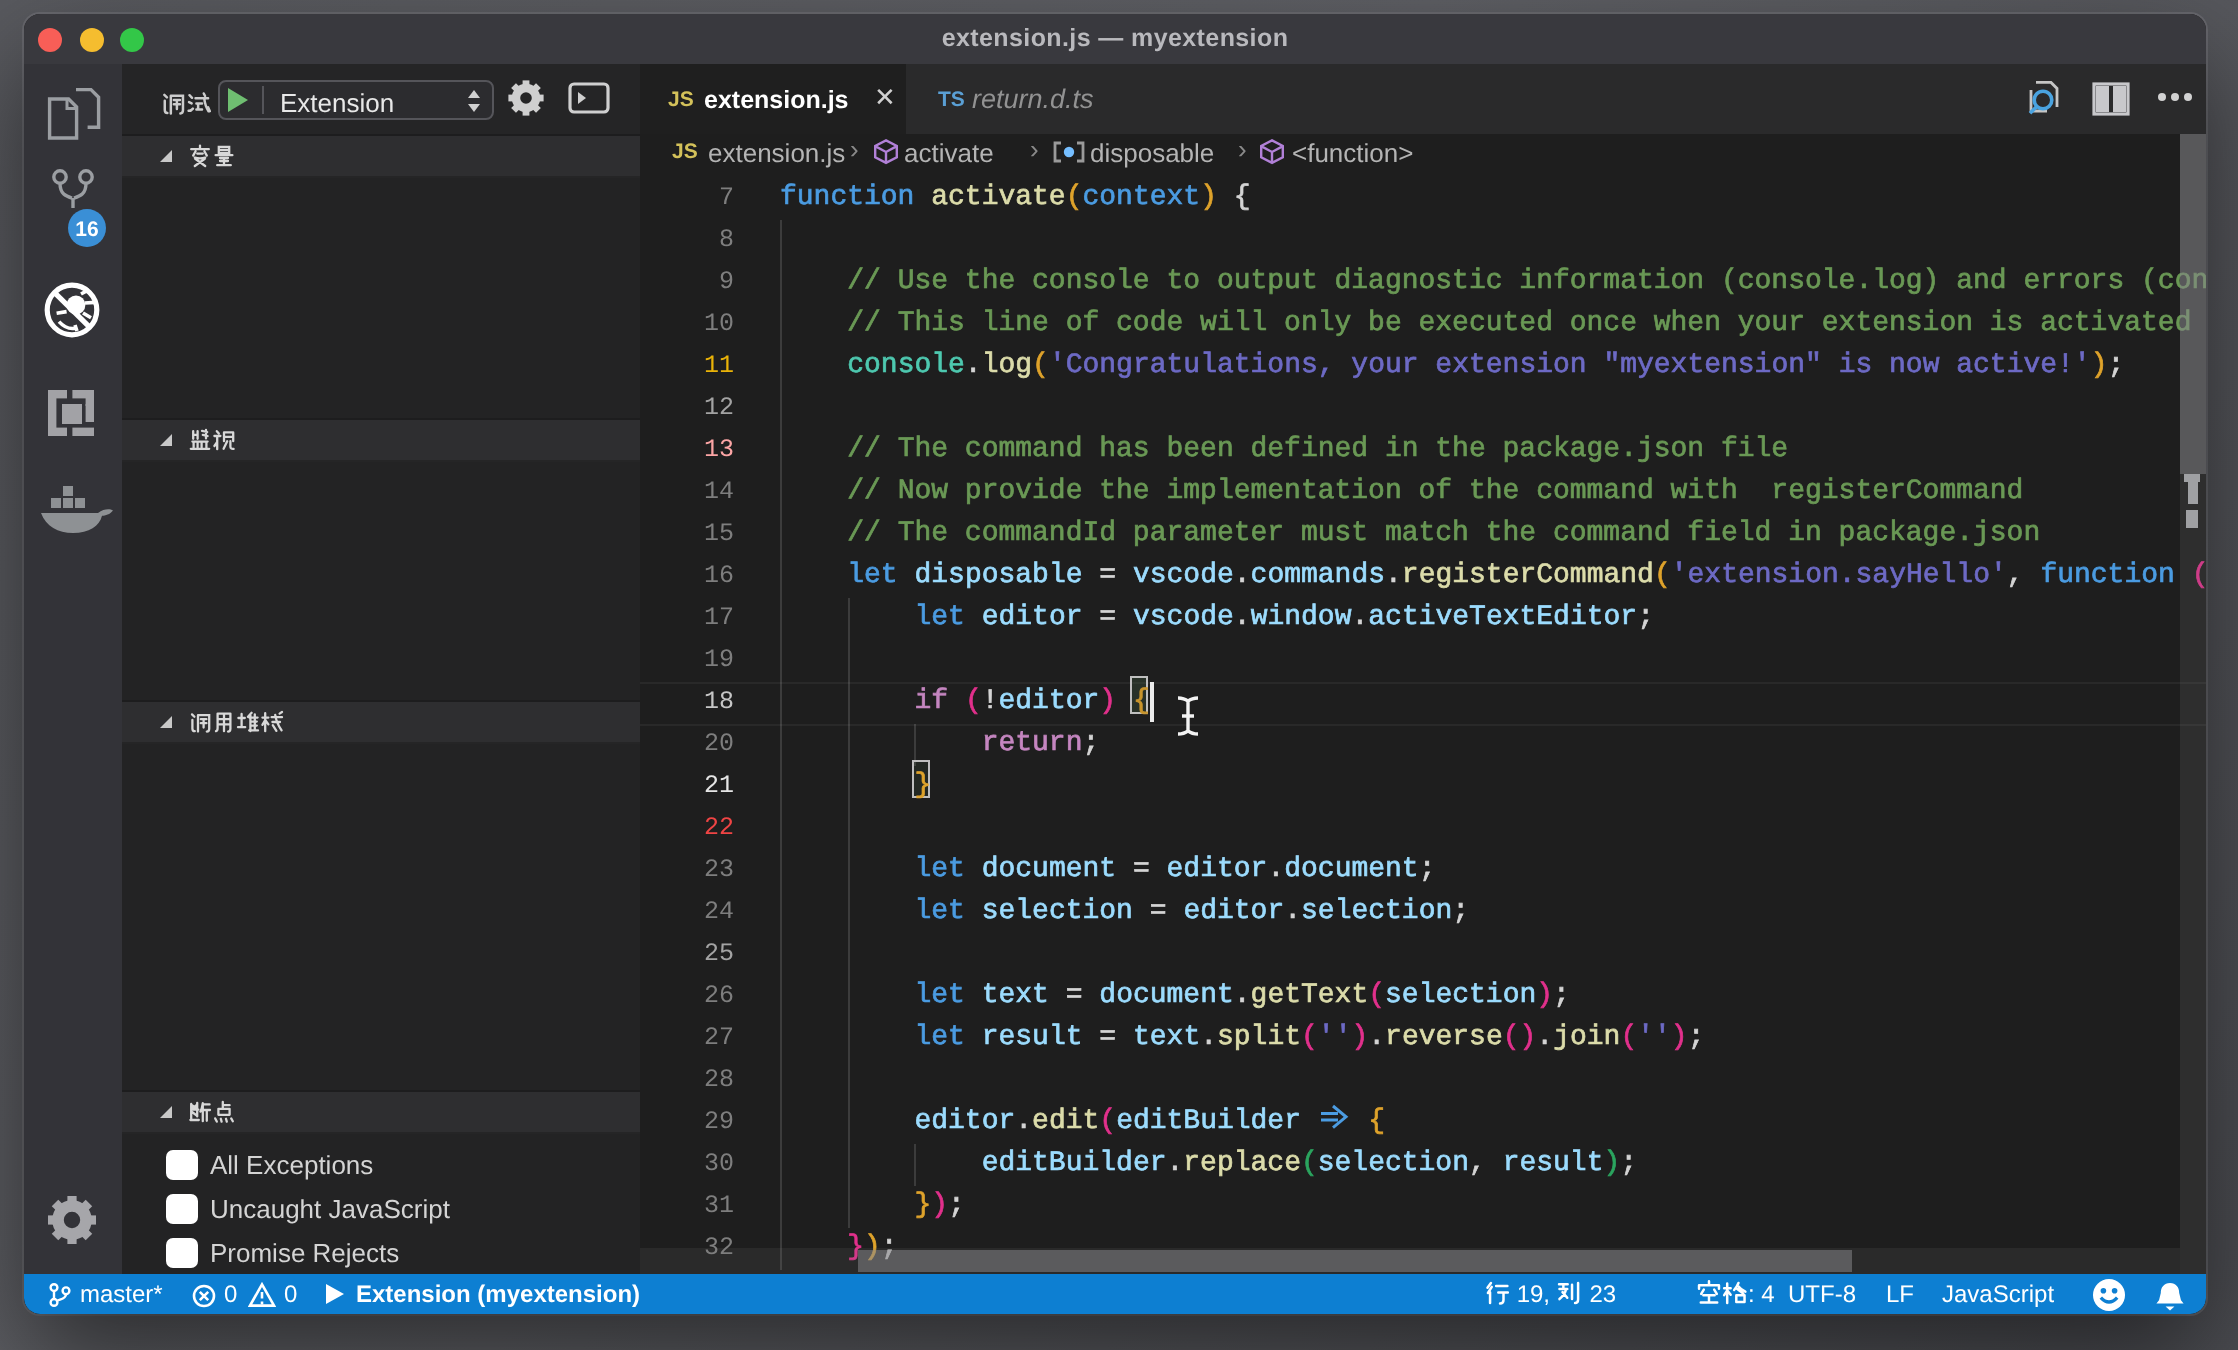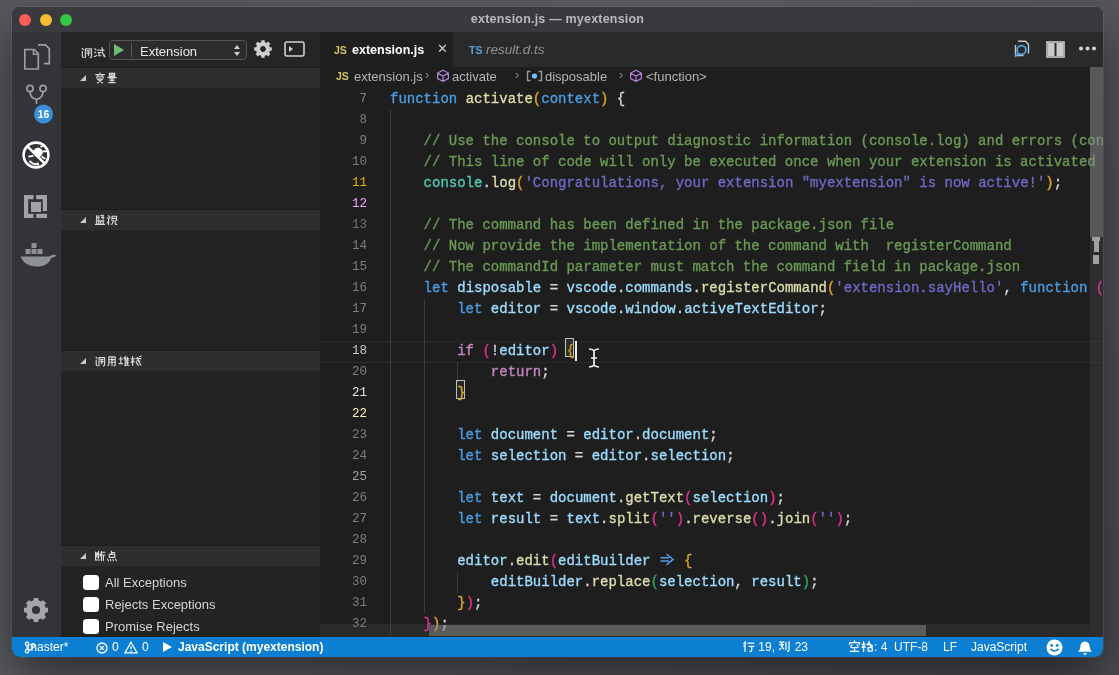--- a/index.html
+++ b/index.html
@@ -210,34 +210,34 @@
       <span style="position:absolute;left:33px;top:3px"><svg class="cj" style="width:12px;height:12px" aria-hidden="true">
           <use href="#duan"></use>
         </svg><svg class="cj" style="width:12px;height:12px" aria-hidden="true">
           <use href="#dian"></use>
         </svg></span>
     </div>
  <div class="sbody ab" style="top:560px;height:70px">
    <div class="ab" style="left:22px;top:8px;width:15.5px;height:15px;background:#fff;border-radius:3.5px"></div>
    <div class="ab" style="left:44px;top:8px;font-size:13px;color:#d4d4d4">All Exceptions</div>
    <div class="ab" style="left:22px;top:30px;width:15.5px;height:15px;background:#fff;border-radius:3.5px"></div>
-   <div class="ab" style="left:44px;top:30px;font-size:13px;color:#d4d4d4">Rejects Exceptions</div>
+   <div class="ab" style="left:44px;top:30px;font-size:13px;color:#d4d4d4">Uncaught JavaScript</div>
    <div class="ab" style="left:22px;top:51.5px;width:15.5px;height:15px;background:#fff;border-radius:3.5px"></div>
    <div class="ab" style="left:44px;top:51.5px;font-size:13px;color:#d4d4d4">Promise Rejects</div>
  </div>
 
  <div id="ebg" class="ab"></div>
  <div id="tabs" class="ab"></div>
  <div id="tab1" class="ab"></div>
 
  <div class="ab" style="left:322px;top:36.5px;font-size:10.5px;font-weight:700;color:#d3c15a">JS</div>
  <div class="ab" style="left:340px;top:35.5px;font-size:12.5px;font-weight:600;color:#ffffff">extension.js</div>
  <div class="ab" style="left:425px;top:34px;font-size:13px;color:#d0d0d0">✕</div>
  <div class="ab" style="left:457px;top:36.5px;font-size:10.5px;font-weight:700;color:#5a9fd4">TS</div>
- <div class="ab" style="left:474px;top:34.5px;font-size:13.5px;font-style:italic;color:#929292">result.d.ts</div>
+ <div class="ab" style="left:474px;top:34.5px;font-size:13.5px;font-style:italic;color:#929292">return.d.ts</div>
  <svg class="ab" style="left:1000px;top:32px" width="91" height="24">
   <path d="M6,2.2 h7.5 l3,3 v9.3" fill="none" stroke="#c5c5c5" stroke-width="1.4"></path>
   <path d="M3.5,6 v10.5 h8" fill="none" stroke="#c5c5c5" stroke-width="1.4"></path>
   <circle cx="9.5" cy="11" r="4.4" fill="none" stroke="#4aa3e0" stroke-width="1.8"></circle>
   <path d="M6.4,14.2 L3,17.6" stroke="#4aa3e0" stroke-width="1.8"></path>
   <g fill="#c8c8cb">
    <rect x="36" y="4" width="6.5" height="13"></rect>
         <rect x="44.5" y="4" width="6.5" height="13"></rect>
   </g>
   <rect x="35" y="3" width="17" height="15" fill="none" stroke="#c8c8cb" stroke-width="1.6"></rect>
@@ -274,31 +274,31 @@
   <div class="ig" style="left:137.2px;top:274px;height:21px"></div>
   <div class="ig" style="left:137.2px;top:484px;height:21px"></div>
   <div class="ab" style="left:0;top:252.5px;width:783px;height:1px;background:rgba(255,255,255,.05)"></div>
   <div class="ab" style="left:0;top:273.5px;width:783px;height:1px;background:rgba(255,255,255,.05)"></div>
   <div id="gut">
         <div class="gl" style="color:#7e7e7e">7</div>
         <div class="gl" style="color:#7e7e7e">8</div>
         <div class="gl" style="color:#7e7e7e">9</div>
         <div class="gl" style="color:#7e7e7e">10</div>
         <div class="gl" style="color:#eab308">11</div>
-        <div class="gl" style="color:#f0abfc">12</div>
-        <div class="gl" style="color:#737373">13</div>
+        <div class="gl" style="color:#a3a3a3">12</div>
+        <div class="gl" style="color:#fca5a5">13</div>
         <div class="gl" style="color:#7e7e7e">14</div>
         <div class="gl" style="color:#7e7e7e">15</div>
         <div class="gl" style="color:#7e7e7e">16</div>
         <div class="gl" style="color:#7e7e7e">17</div>
         <div class="gl" style="color:#7e7e7e">19</div>
         <div class="gl" style="color:#c6c6c6">18</div>
         <div class="gl" style="color:#7e7e7e">20</div>
         <div class="gl" style="color:#e5e5e5">21</div>
-        <div class="gl" style="color:#fef9c3">22</div>
+        <div class="gl" style="color:#ef4444">22</div>
         <div class="gl" style="color:#7e7e7e">23</div>
         <div class="gl" style="color:#7e7e7e">24</div>
         <div class="gl" style="color:#a3a3a3">25</div>
         <div class="gl" style="color:#7e7e7e">26</div>
         <div class="gl" style="color:#7e7e7e">27</div>
         <div class="gl" style="color:#7e7e7e">28</div>
         <div class="gl" style="color:#7e7e7e">29</div>
         <div class="gl" style="color:#7e7e7e">30</div>
         <div class="gl" style="color:#7e7e7e">31</div>
         <div class="gl" style="color:#7e7e7e">32</div>
@@ -323,33 +323,33 @@
  <div class="ab" style="left:308px;top:617px;width:770px;height:13px;background:rgba(121,121,121,.14)"></div>
  <div class="ab" style="left:417px;top:618px;width:497px;height:11px;background:rgba(140,140,144,.5)"></div>
 
  <div id="sb" class="ab">
   <svg class="it" style="left:11px;top:4px" width="14" height="13">
    <circle cx="4" cy="2.8" r="1.7" fill="none" stroke="#fff" stroke-width="1.2"></circle>
    <circle cx="4" cy="10.2" r="1.7" fill="none" stroke="#fff" stroke-width="1.2"></circle>
    <circle cx="10" cy="4.4" r="1.7" fill="none" stroke="#fff" stroke-width="1.2"></circle>
    <path d="M4,4.5 V8.5 M10,6.1 C10,8.5 7,8.6 5.6,9.4" fill="none" stroke="#fff" stroke-width="1.2"></path>
   </svg>
-  <div class="it" style="left:15px">master*</div>
+  <div class="it" style="left:28px">master*</div>
   <svg class="it" style="left:84px;top:4.5px" width="12" height="12">
    <circle cx="6" cy="6" r="5" fill="none" stroke="#fff" stroke-width="1.3"></circle>
    <path d="M3.9,3.9 l4.2,4.2 M8.1,3.9 l-4.2,4.2" stroke="#fff" stroke-width="1.3"></path>
   </svg>
   <div class="it" style="left:100px">0</div>
   <svg class="it" style="left:112px;top:4px" width="14" height="13">
    <path d="M7,1.2 L13,11.8 H1 Z" fill="none" stroke="#fff" stroke-width="1.3"></path>
    <path d="M7,5 v3.2 M7,9.8 v1.4" stroke="#fff" stroke-width="1.3"></path>
   </svg>
   <div class="it" style="left:130px">0</div>
   <div class="it" style="left:151px;top:4.5px;width:0;height:0;border-top:5.5px solid transparent;border-bottom:5.5px solid transparent;border-left:9px solid #fff"></div>
-  <div class="it" style="left:166px;font-weight:700">JavaScript (myextension)</div>
+  <div class="it" style="left:166px;font-weight:700">Extension (myextension)</div>
 
   <div class="it" style="left:730px"><svg class="cj" style="width:13px;height:13px" aria-hidden="true">
           <use href="#xing"></use>
         </svg> 19, <svg class="cj" style="width:13px;height:13px" aria-hidden="true">
           <use href="#lie"></use>
         </svg> 23</div>
   <div class="it" style="left:836px"><svg class="cj" style="width:13px;height:13px" aria-hidden="true">
           <use href="#kong"></use>
         </svg><svg class="cj" style="width:13px;height:13px" aria-hidden="true">
           <use href="#ge"></use>

